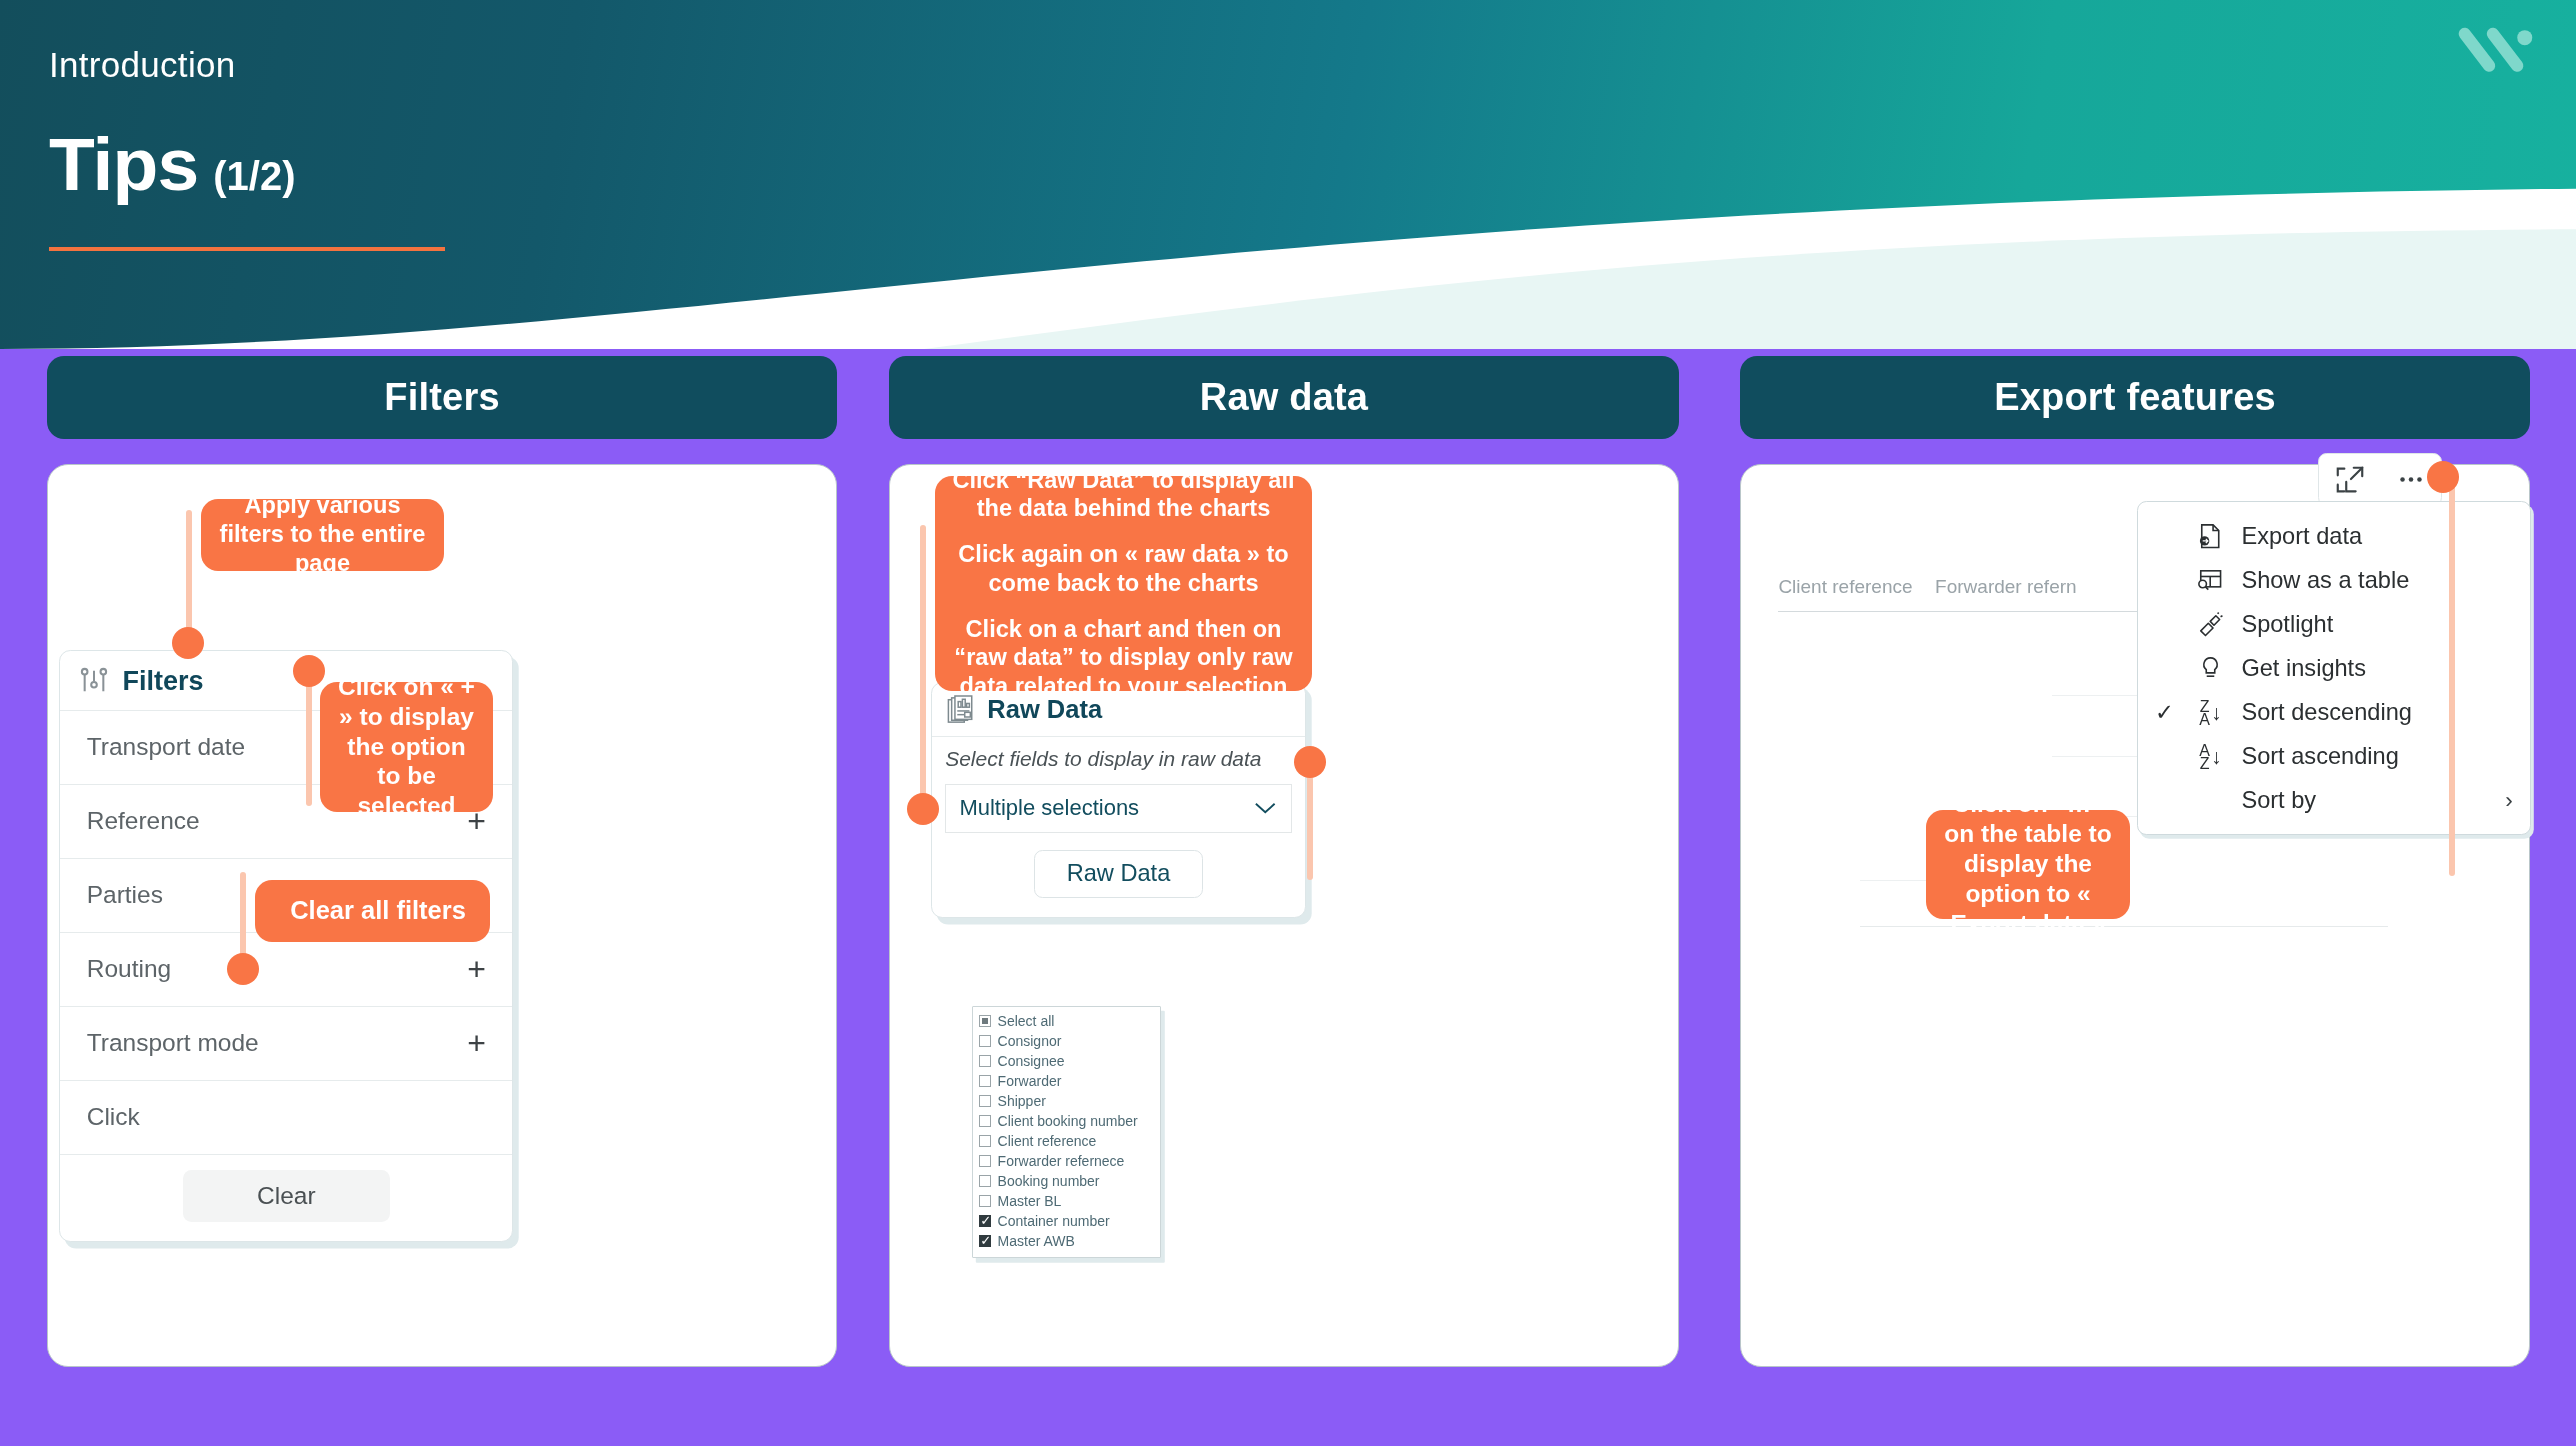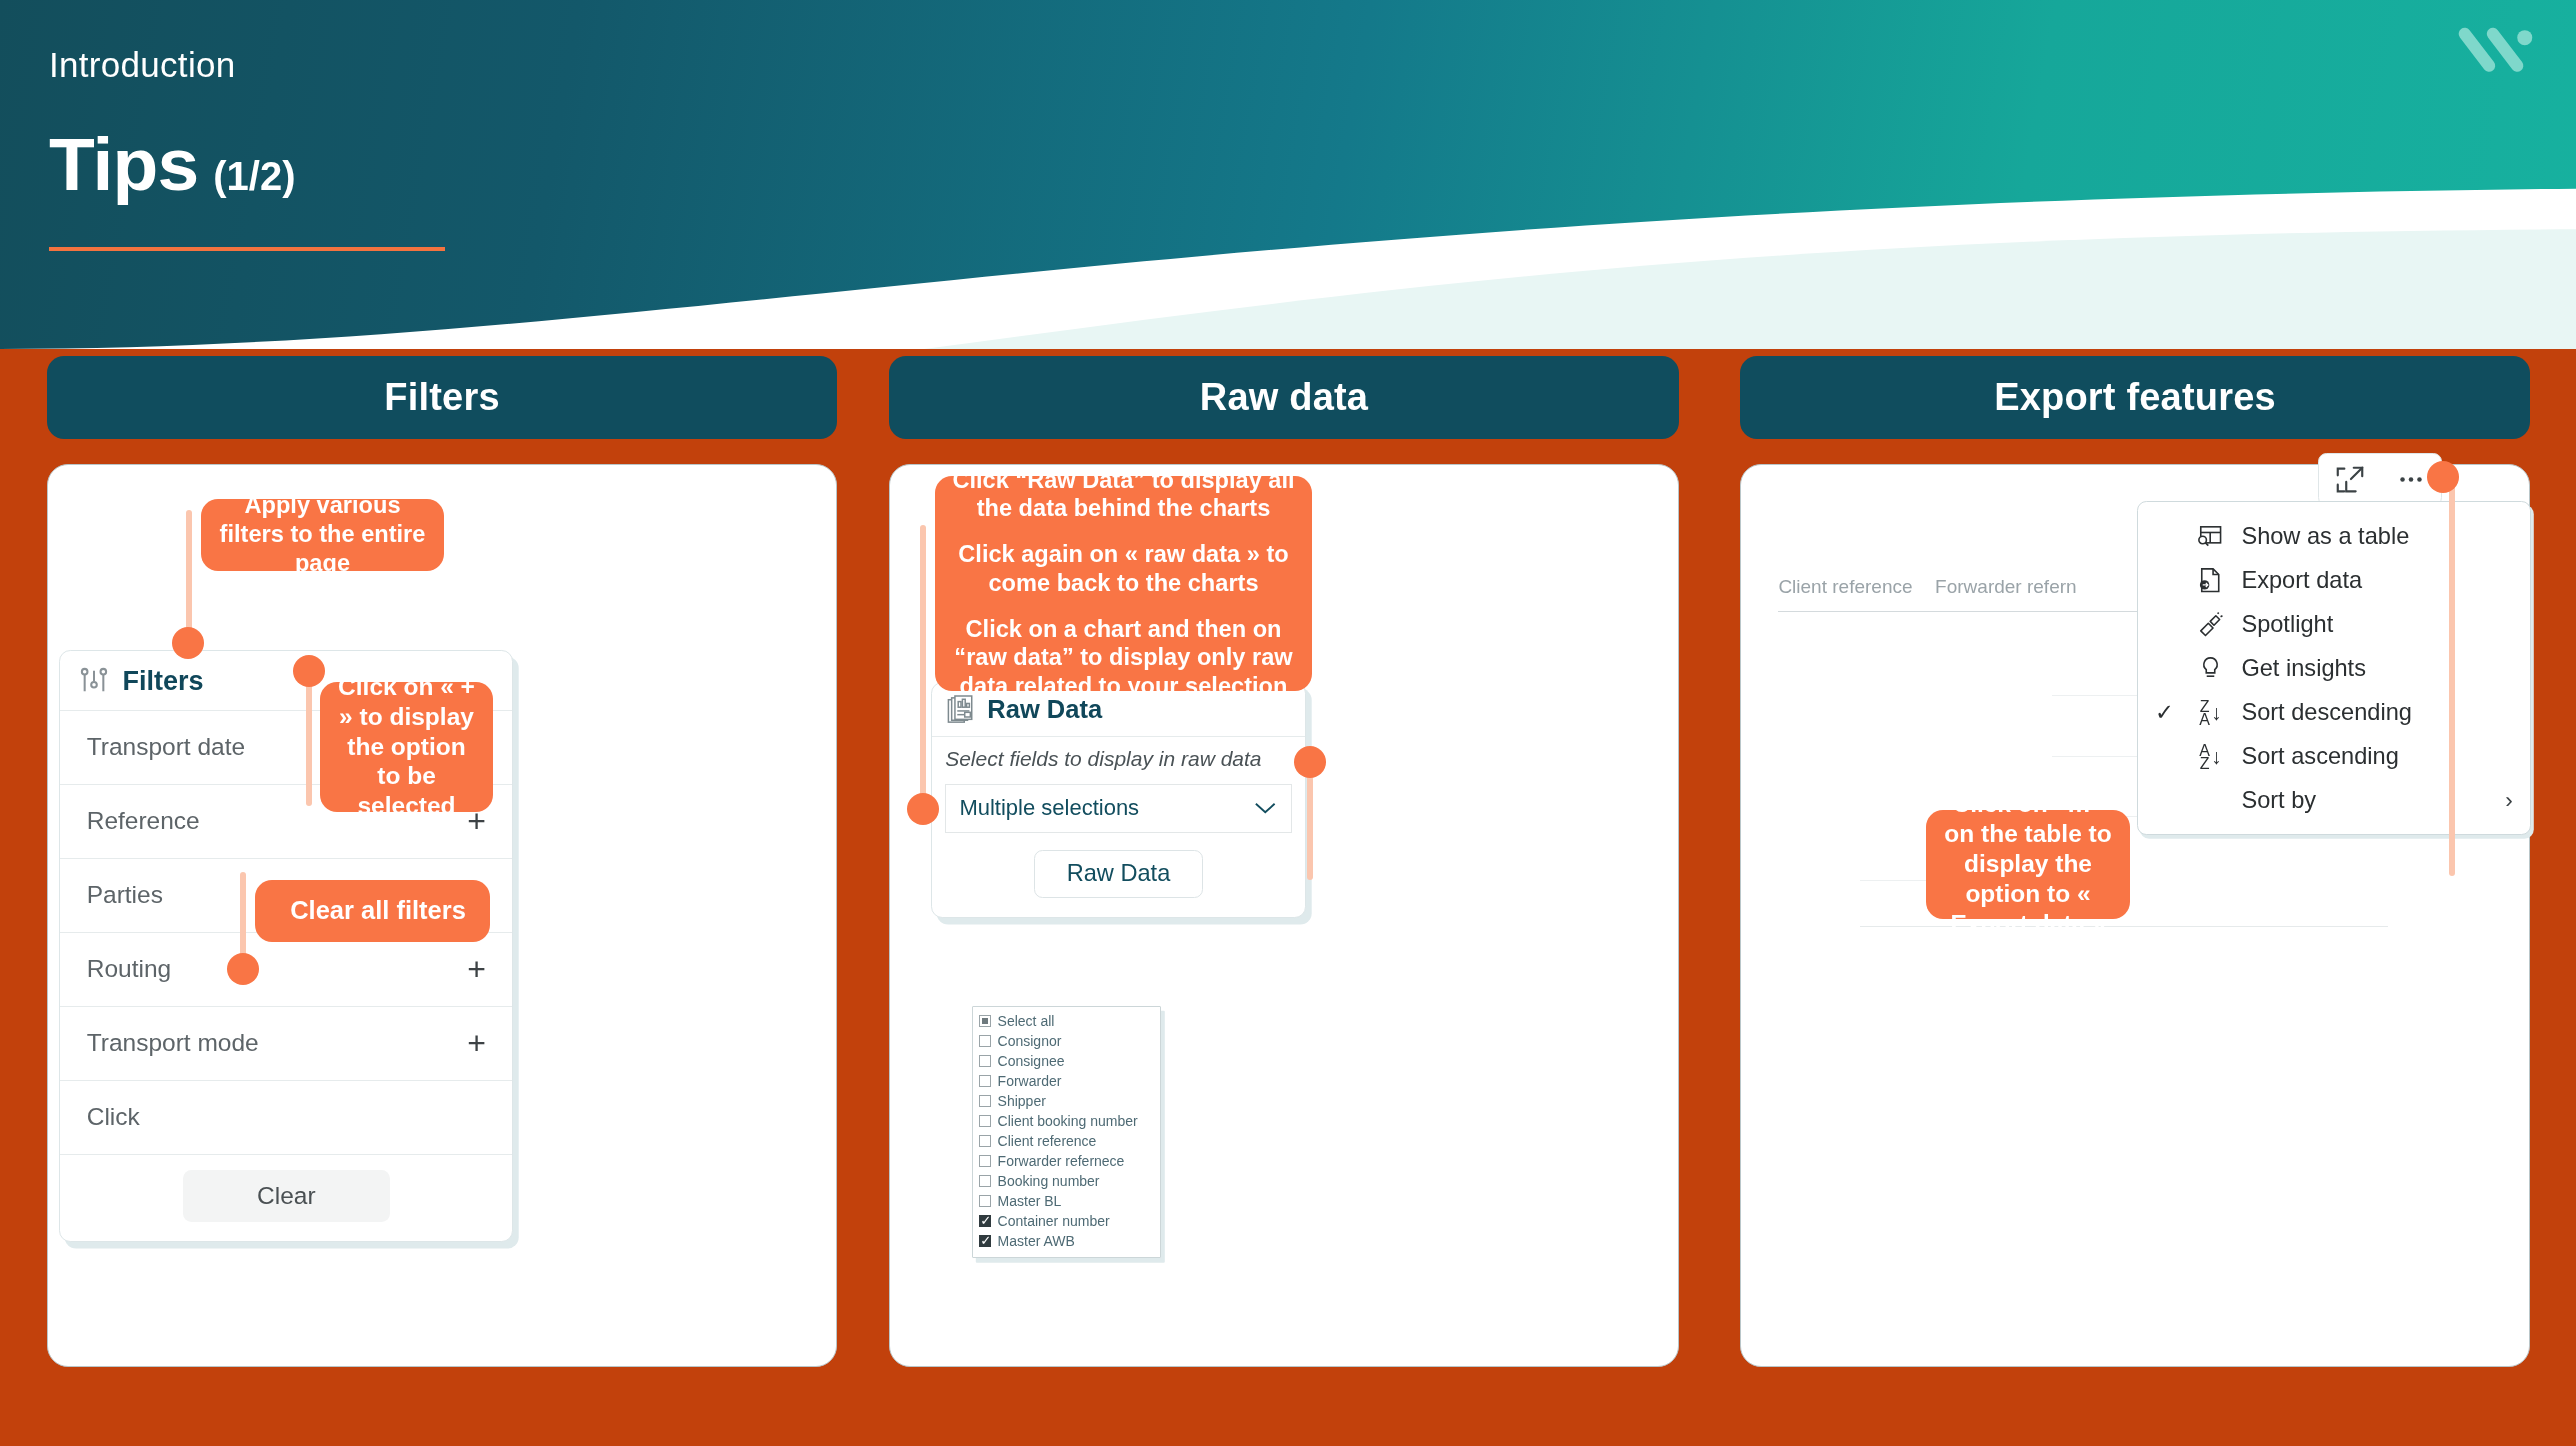--- a/index.html
+++ b/index.html
@@ -2,21 +2,21 @@
 <html style="font-size:15px"><head>
 <meta charset="utf-8">
 <style>
   * { box-sizing: border-box; margin: 0; padding: 0; }
   html, body {
     width: 2576px; height: 1446px;
     background: #ffffff;
     font-family: "Liberation Sans", sans-serif;
     overflow: hidden;
   }
-  .stage { position: relative; width: 2576px; height: 1446px; background:#c2410c; }
+  .stage { position: relative; width: 2576px; height: 1446px; background:#8b5cf6; }
 
   
   .header {
     position: absolute; left:0; top:0; width: 2576px; height: 349px;
     overflow: hidden;
   }
   .header-bg {
     position:absolute; inset:0;
     background: linear-gradient(100deg, #134e5c 0%, #13586a 22%, #14798a 52%, #16a79a 78%, #17b19f 100%);
   }
@@ -406,46 +406,46 @@
           <circle cx="17" cy="9" r="2.4" fill="#3b4245"></circle>
           <circle cx="26" cy="9" r="2.4" fill="#3b4245"></circle>
         </svg>
       </div>
       <div class="dot" style="right:70px; top:-3.8px;"></div>
 
       <div class="menu">
         <div class="menu-item">
           <span class="menu-check"></span>
           <span class="menu-ico">
+            <svg width="24.5" height="26.4" viewBox="0 0 26 28">
+              <g stroke="#2b2f31" stroke-width="1.7" fill="none">
+                <path d="M4 2 H16 L22 8 V26 H4 Z"></path>
+                <path d="M16 2 V8 H22"></path>
+              </g>
+              <circle cx="7" cy="19" r="5" fill="#2b2f31"></circle>
+              <path d="M5 19 H10 M8.3 16.8 L10.5 19 L8.3 21.2" stroke="#fff" stroke-width="1.3" fill="none"></path>
+            </svg>
+          </span>
+          <span>Export data</span>
+        </div>
+
+        <div class="menu-item">
+          <span class="menu-check"></span>
+          <span class="menu-ico">
             <svg width="26.4" height="24.5" viewBox="0 0 28 26">
               <g stroke="#2b2f31" stroke-width="1.7" fill="none">
                 <rect x="4" y="3" width="21" height="17"></rect>
                 <line x1="4" y1="9" x2="25" y2="9"></line>
                 <line x1="14" y1="9" x2="14" y2="20"></line>
                 <circle cx="6" cy="17" r="4" fill="#fff"></circle>
                 <line x1="9" y1="20" x2="12" y2="23"></line>
               </g>
             </svg>
           </span>
           <span>Show as a table</span>
-        </div>
-
-        <div class="menu-item">
-          <span class="menu-check"></span>
-          <span class="menu-ico">
-            <svg width="24.5" height="26.4" viewBox="0 0 26 28">
-              <g stroke="#2b2f31" stroke-width="1.7" fill="none">
-                <path d="M4 2 H16 L22 8 V26 H4 Z"></path>
-                <path d="M16 2 V8 H22"></path>
-              </g>
-              <circle cx="7" cy="19" r="5" fill="#2b2f31"></circle>
-              <path d="M5 19 H10 M8.3 16.8 L10.5 19 L8.3 21.2" stroke="#fff" stroke-width="1.3" fill="none"></path>
-            </svg>
-          </span>
-          <span>Export data</span>
         </div>
 
         <div class="menu-item">
           <span class="menu-check"></span>
           <span class="menu-ico">
             <svg width="26.4" height="24.5" viewBox="0 0 28 26">
               <g stroke="#2b2f31" stroke-width="1.7" fill="none" stroke-linejoin="round">
                 <path d="M4 20 L12 12 L17 17 L9 25 Z"></path>
                 <path d="M14 10 L20 4 L24 8 L18 14 Z"></path>
                 <line x1="22" y1="2" x2="23" y2="0.5"></line>

